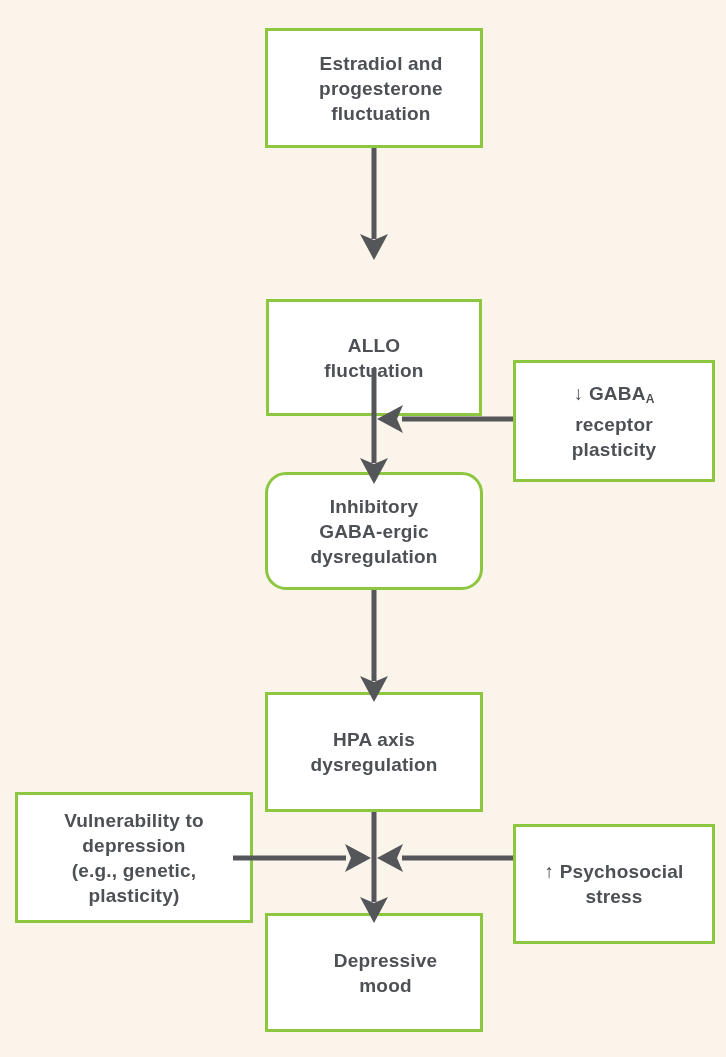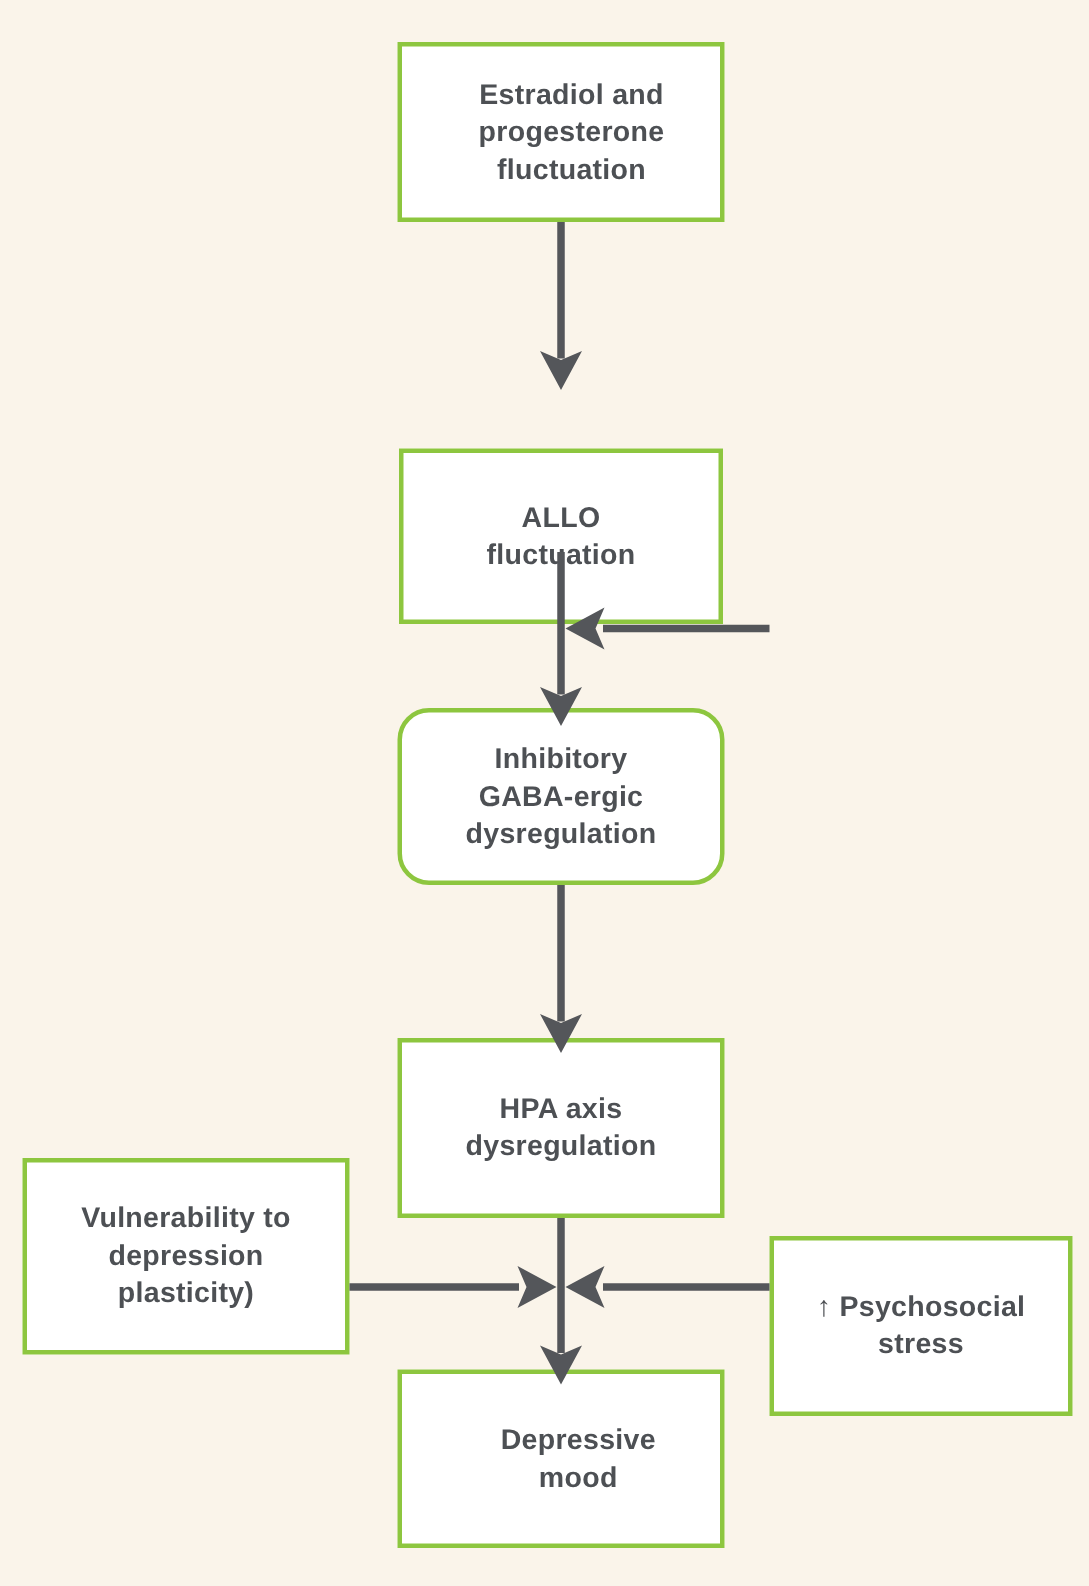--- a/index.html
+++ b/index.html
@@ -36,21 +36,21 @@
   .sub {
     font-size: 12px;
     vertical-align: -3px;
     letter-spacing: 0;
   }
   .n-estradiol     { left: 265px; top: 28px;  width: 218px; height: 120px; padding-left: 14px; }
   .n-allo          { left: 266px; top: 251px; width: 216px; height: 117px; margin-top: 48px; }
   .n-gaba          { left: 513px; top: 360px; width: 202px; height: 122px; }
   .n-inhibitory    { left: 265px; top: 472px; width: 218px; height: 118px; border-radius: 21px; }
   .n-hpa           { left: 265px; top: 692px; width: 218px; height: 120px; text-align: center; }
-  .n-vulnerability { left: 15px;  top: 772px; width: 218px; height: 131px; }
+  .n-vulnerability { left: 15px;  top: 792px; width: 238px; height: 131px; }
   .n-psychosocial  { left: 513px; top: 796px; width: 202px; height: 120px; margin-top: 28px; }
   .n-depressive    { left: 265px; top: 913px; width: 218px; height: 119px; padding-left: 23px; }
   .arrows {
     position: absolute;
     left: 0;
     top: 0;
     z-index: 2;
     pointer-events: none;
   }
   .arrow-line {
@@ -110,35 +110,41 @@
     <span class="line">Estradiol and</span>
     <span class="line">progesterone</span>
     <span class="line">fluctuation</span>
   </div>
 
   <div class="node n-allo">
     <span class="line">ALLO</span>
     <span class="line">fluctuation</span>
   </div>
 
+  <div class="node n-gaba">
+    <span class="line"><span>↓ GABA</span><span class="sub">A</span></span>
+    <span class="line">receptor</span>
+    <span class="line">plasticity</span>
+  </div>
 
   <div class="node n-inhibitory">
     <span class="line">Inhibitory</span>
     <span class="line">GABA-ergic</span>
     <span class="line">dysregulation</span>
   </div>
 
   <div class="node n-hpa">
     <span class="line">HPA axis</span>
     <span class="line">dysregulation</span>
   </div>
 
   <div class="node n-vulnerability">
     <span class="line">Vulnerability to</span>
     <span class="line">depression</span>
+    <span class="line">(e.g., genetic,</span>
     <span class="line">plasticity)</span>
   </div>
 
   <div class="node n-psychosocial">
     <span class="line">↑ Psychosocial</span>
     <span class="line">stress</span>
   </div>
 
   <div class="node n-depressive">
     <span class="line">Depressive</span>

